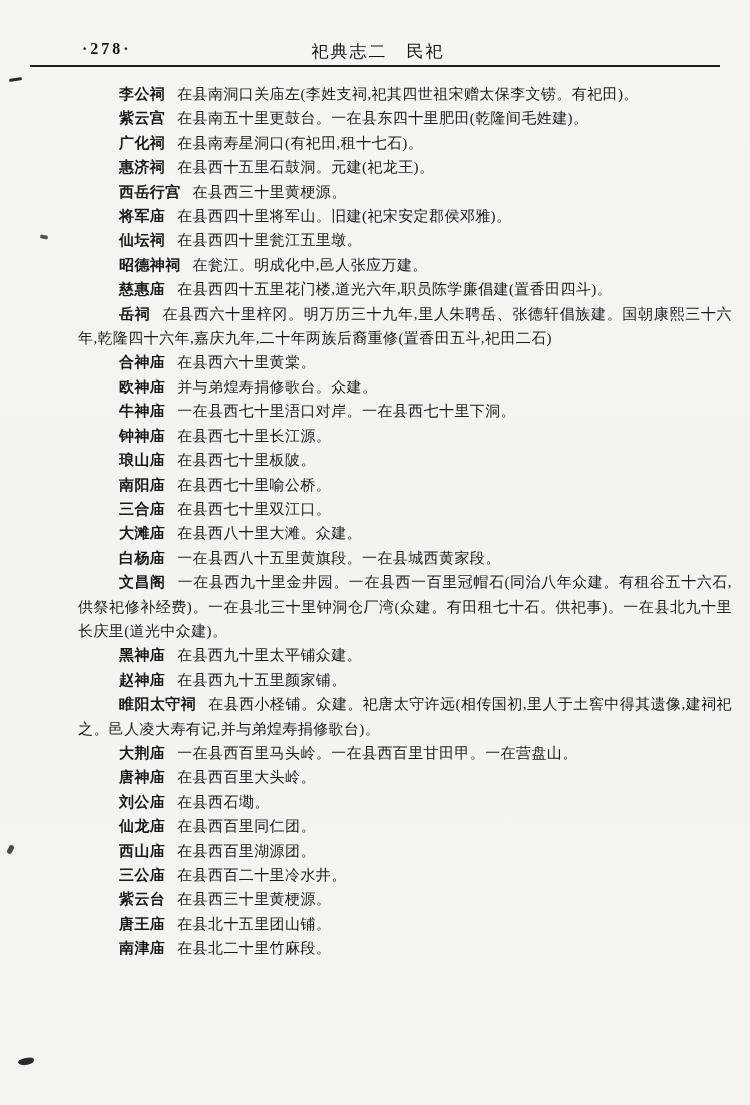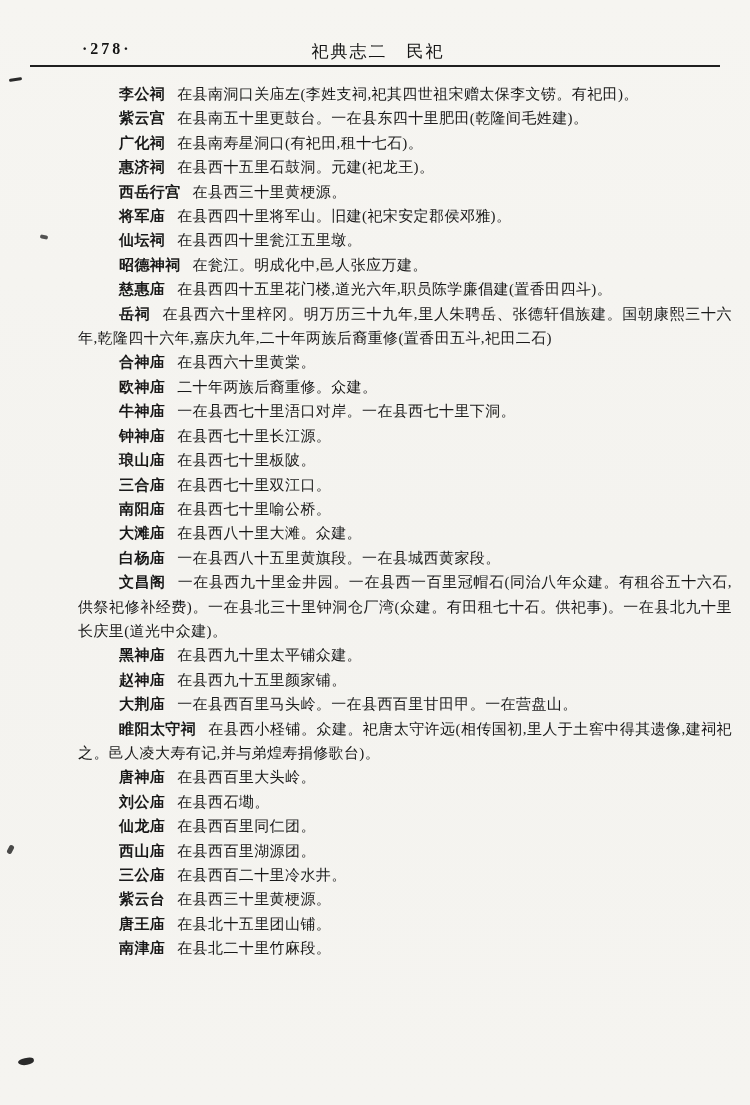--- a/index.html
+++ b/index.html
@@ -141,69 +141,69 @@
 
   <p class="entry">
     <span class="entry-name">岳祠</span><span class="entry-text">在县西六十里梓冈。明万历三十九年,里人朱聘岳、张德轩倡族建。国朝康熙三十六年,乾隆四十六年,嘉庆九年,二十年两族后裔重修(置香田五斗,祀田二石)</span>
   </p>
 
   <p class="entry">
     <span class="entry-name">合神庙</span><span class="entry-text">在县西六十里黄棠。</span>
   </p>
 
   <p class="entry">
-    <span class="entry-name">欧神庙</span><span class="entry-text">二十年两族后裔重修。众建。</span>
+    <span class="entry-name">欧神庙</span><span class="entry-text">并与弟煌寿捐修歌台。众建。</span>
   </p>
 
   <p class="entry">
     <span class="entry-name">牛神庙</span><span class="entry-text">一在县西七十里浯口对岸。一在县西七十里下洞。</span>
   </p>
 
   <p class="entry">
     <span class="entry-name">钟神庙</span><span class="entry-text">在县西七十里长江源。</span>
   </p>
 
   <p class="entry">
     <span class="entry-name">琅山庙</span><span class="entry-text">在县西七十里板陂。</span>
   </p>
 
   <p class="entry">
+    <span class="entry-name">南阳庙</span><span class="entry-text">在县西七十里喻公桥。</span>
+  </p>
+
+  <p class="entry">
     <span class="entry-name">三合庙</span><span class="entry-text">在县西七十里双江口。</span>
   </p>
 
   <p class="entry">
-    <span class="entry-name">南阳庙</span><span class="entry-text">在县西七十里喻公桥。</span>
-  </p>
-
-  <p class="entry">
     <span class="entry-name">大滩庙</span><span class="entry-text">在县西八十里大滩。众建。</span>
   </p>
 
   <p class="entry">
     <span class="entry-name">白杨庙</span><span class="entry-text">一在县西八十五里黄旗段。一在县城西黄家段。</span>
   </p>
 
   <p class="entry">
     <span class="entry-name">文昌阁</span><span class="entry-text">一在县西九十里金井园。一在县西一百里冠帽石(同治八年众建。有租谷五十六石,供祭祀修补经费)。一在县北三十里钟洞仓厂湾(众建。有田租七十石。供祀事)。一在县北九十里长庆里(道光中众建)。</span>
   </p>
 
   <p class="entry">
     <span class="entry-name">黑神庙</span><span class="entry-text">在县西九十里太平铺众建。</span>
   </p>
 
   <p class="entry">
     <span class="entry-name">赵神庙</span><span class="entry-text">在县西九十五里颜家铺。</span>
   </p>
 
   <p class="entry">
+    <span class="entry-name">睢阳太守祠</span><span class="entry-text">在县西小柽铺。众建。祀唐太守许远(相传国初,里人于土窖中得其遗像,建祠祀之。邑人凌大寿有记,并与弟煌寿捐修歌台)。</span>
+  </p>
+
+  <p class="entry">
     <span class="entry-name">大荆庙</span><span class="entry-text">一在县西百里马头岭。一在县西百里甘田甲。一在营盘山。</span>
-  </p>
-
-  <p class="entry">
-    <span class="entry-name">睢阳太守祠</span><span class="entry-text">在县西小柽铺。众建。祀唐太守许远(相传国初,里人于土窖中得其遗像,建祠祀之。邑人凌大寿有记,并与弟煌寿捐修歌台)。</span>
   </p>
 
   <p class="entry">
     <span class="entry-name">唐神庙</span><span class="entry-text">在县西百里大头岭。</span>
   </p>
 
   <p class="entry">
     <span class="entry-name">刘公庙</span><span class="entry-text">在县西石墈。</span>
   </p>
 

